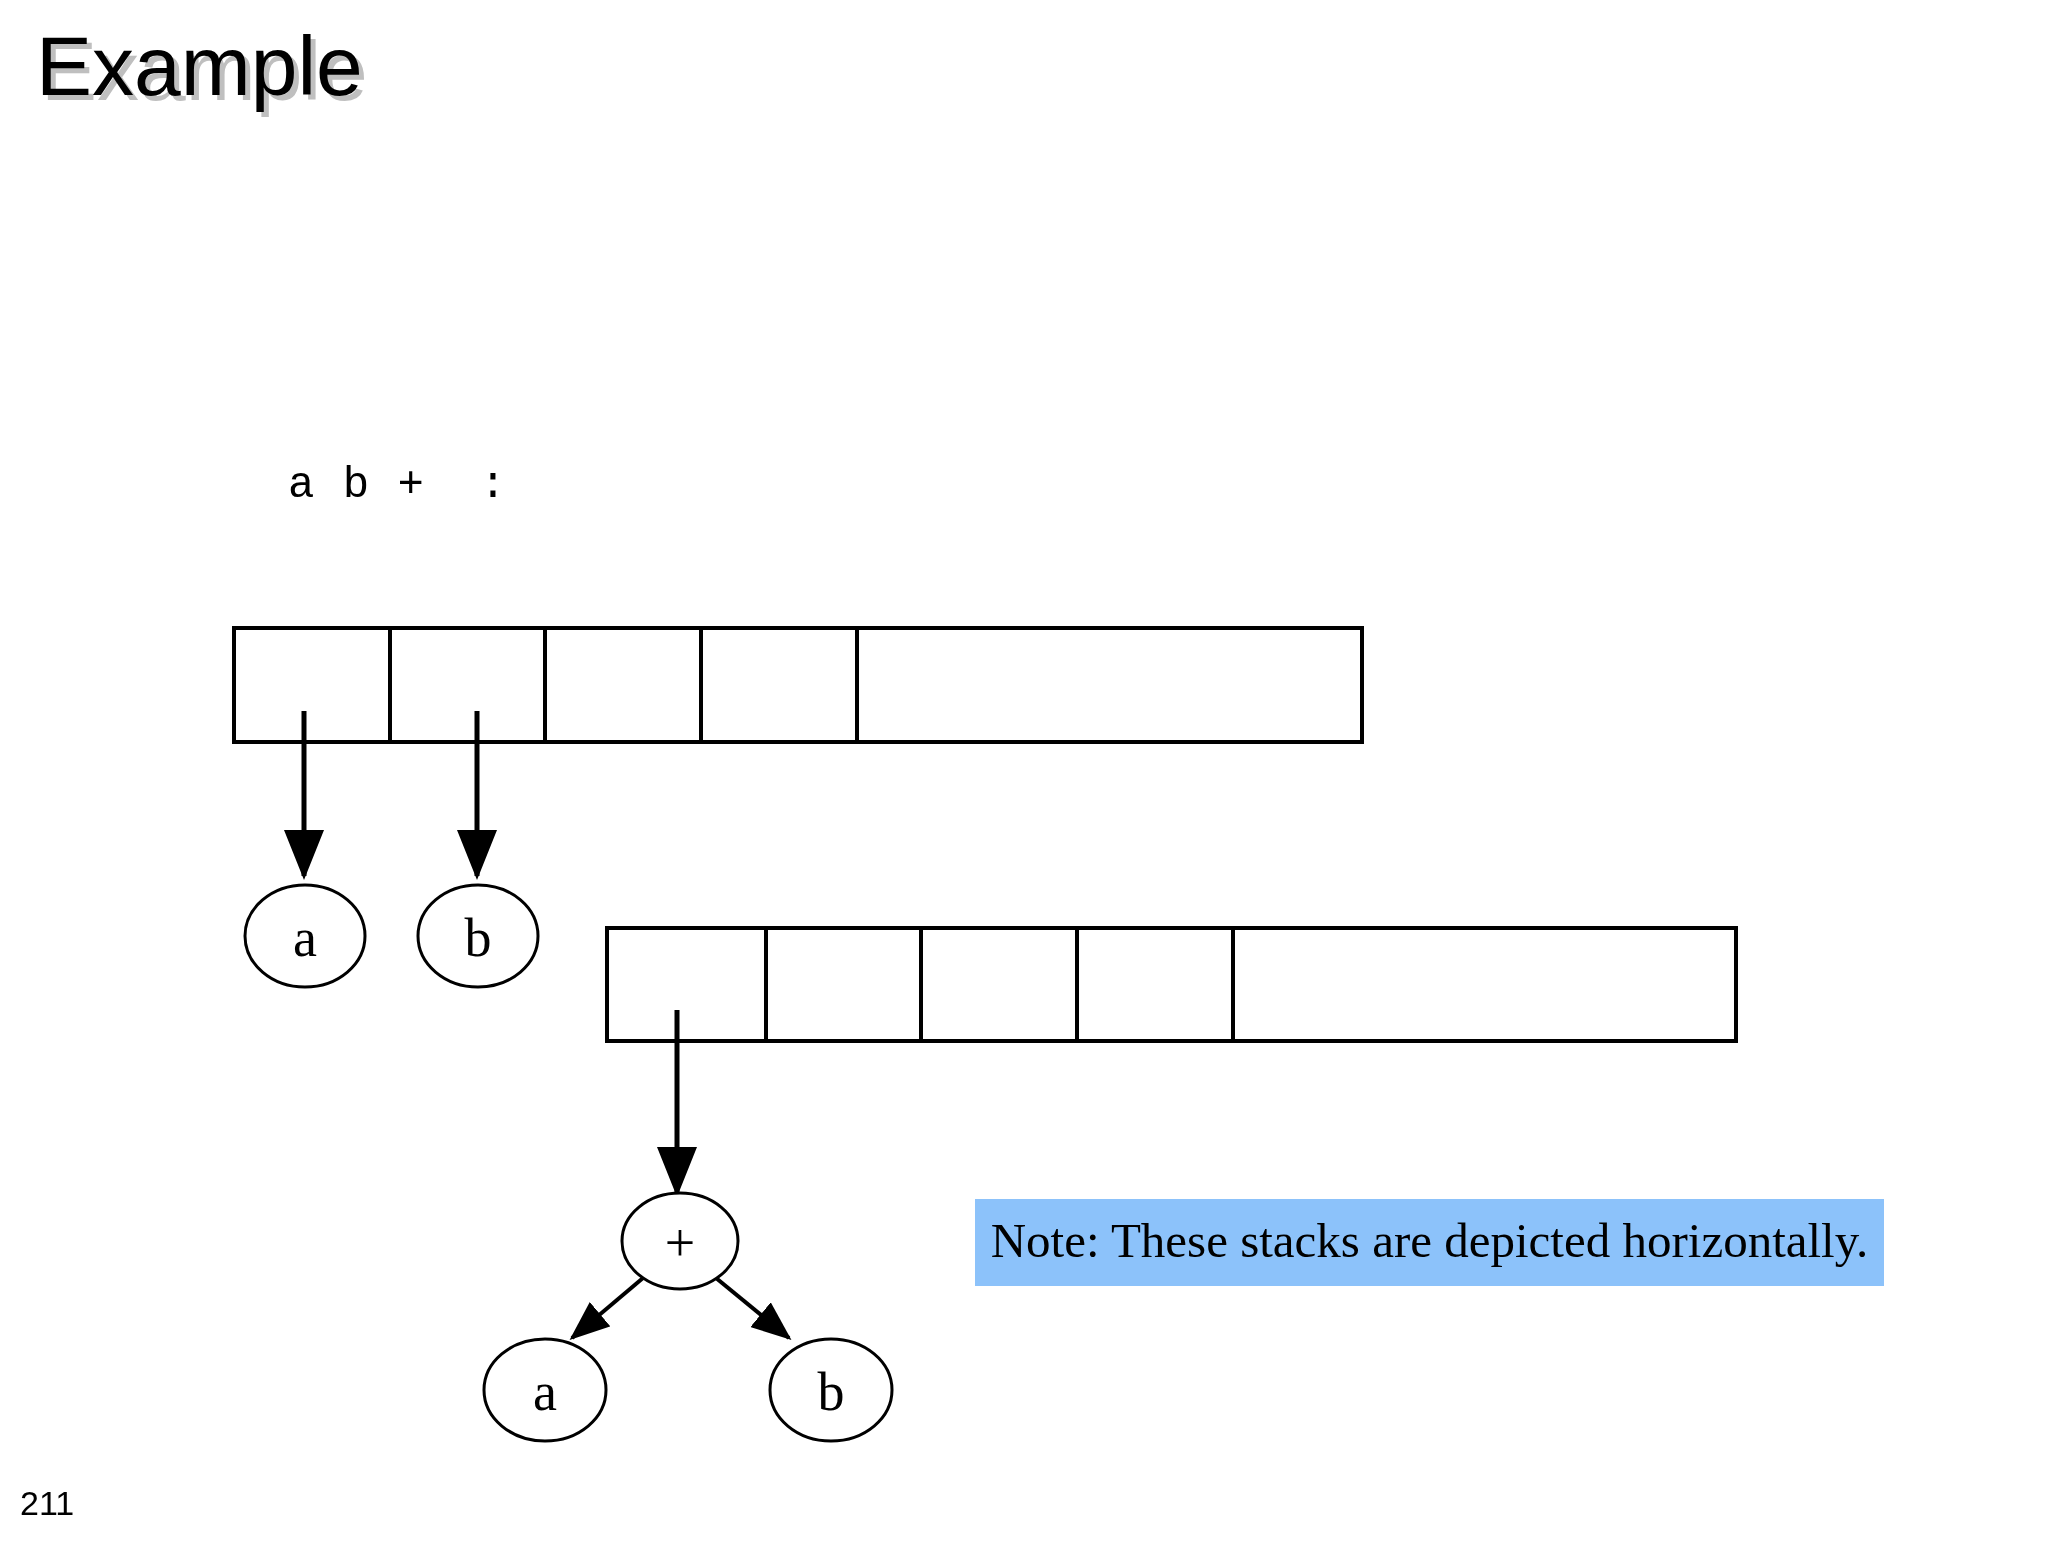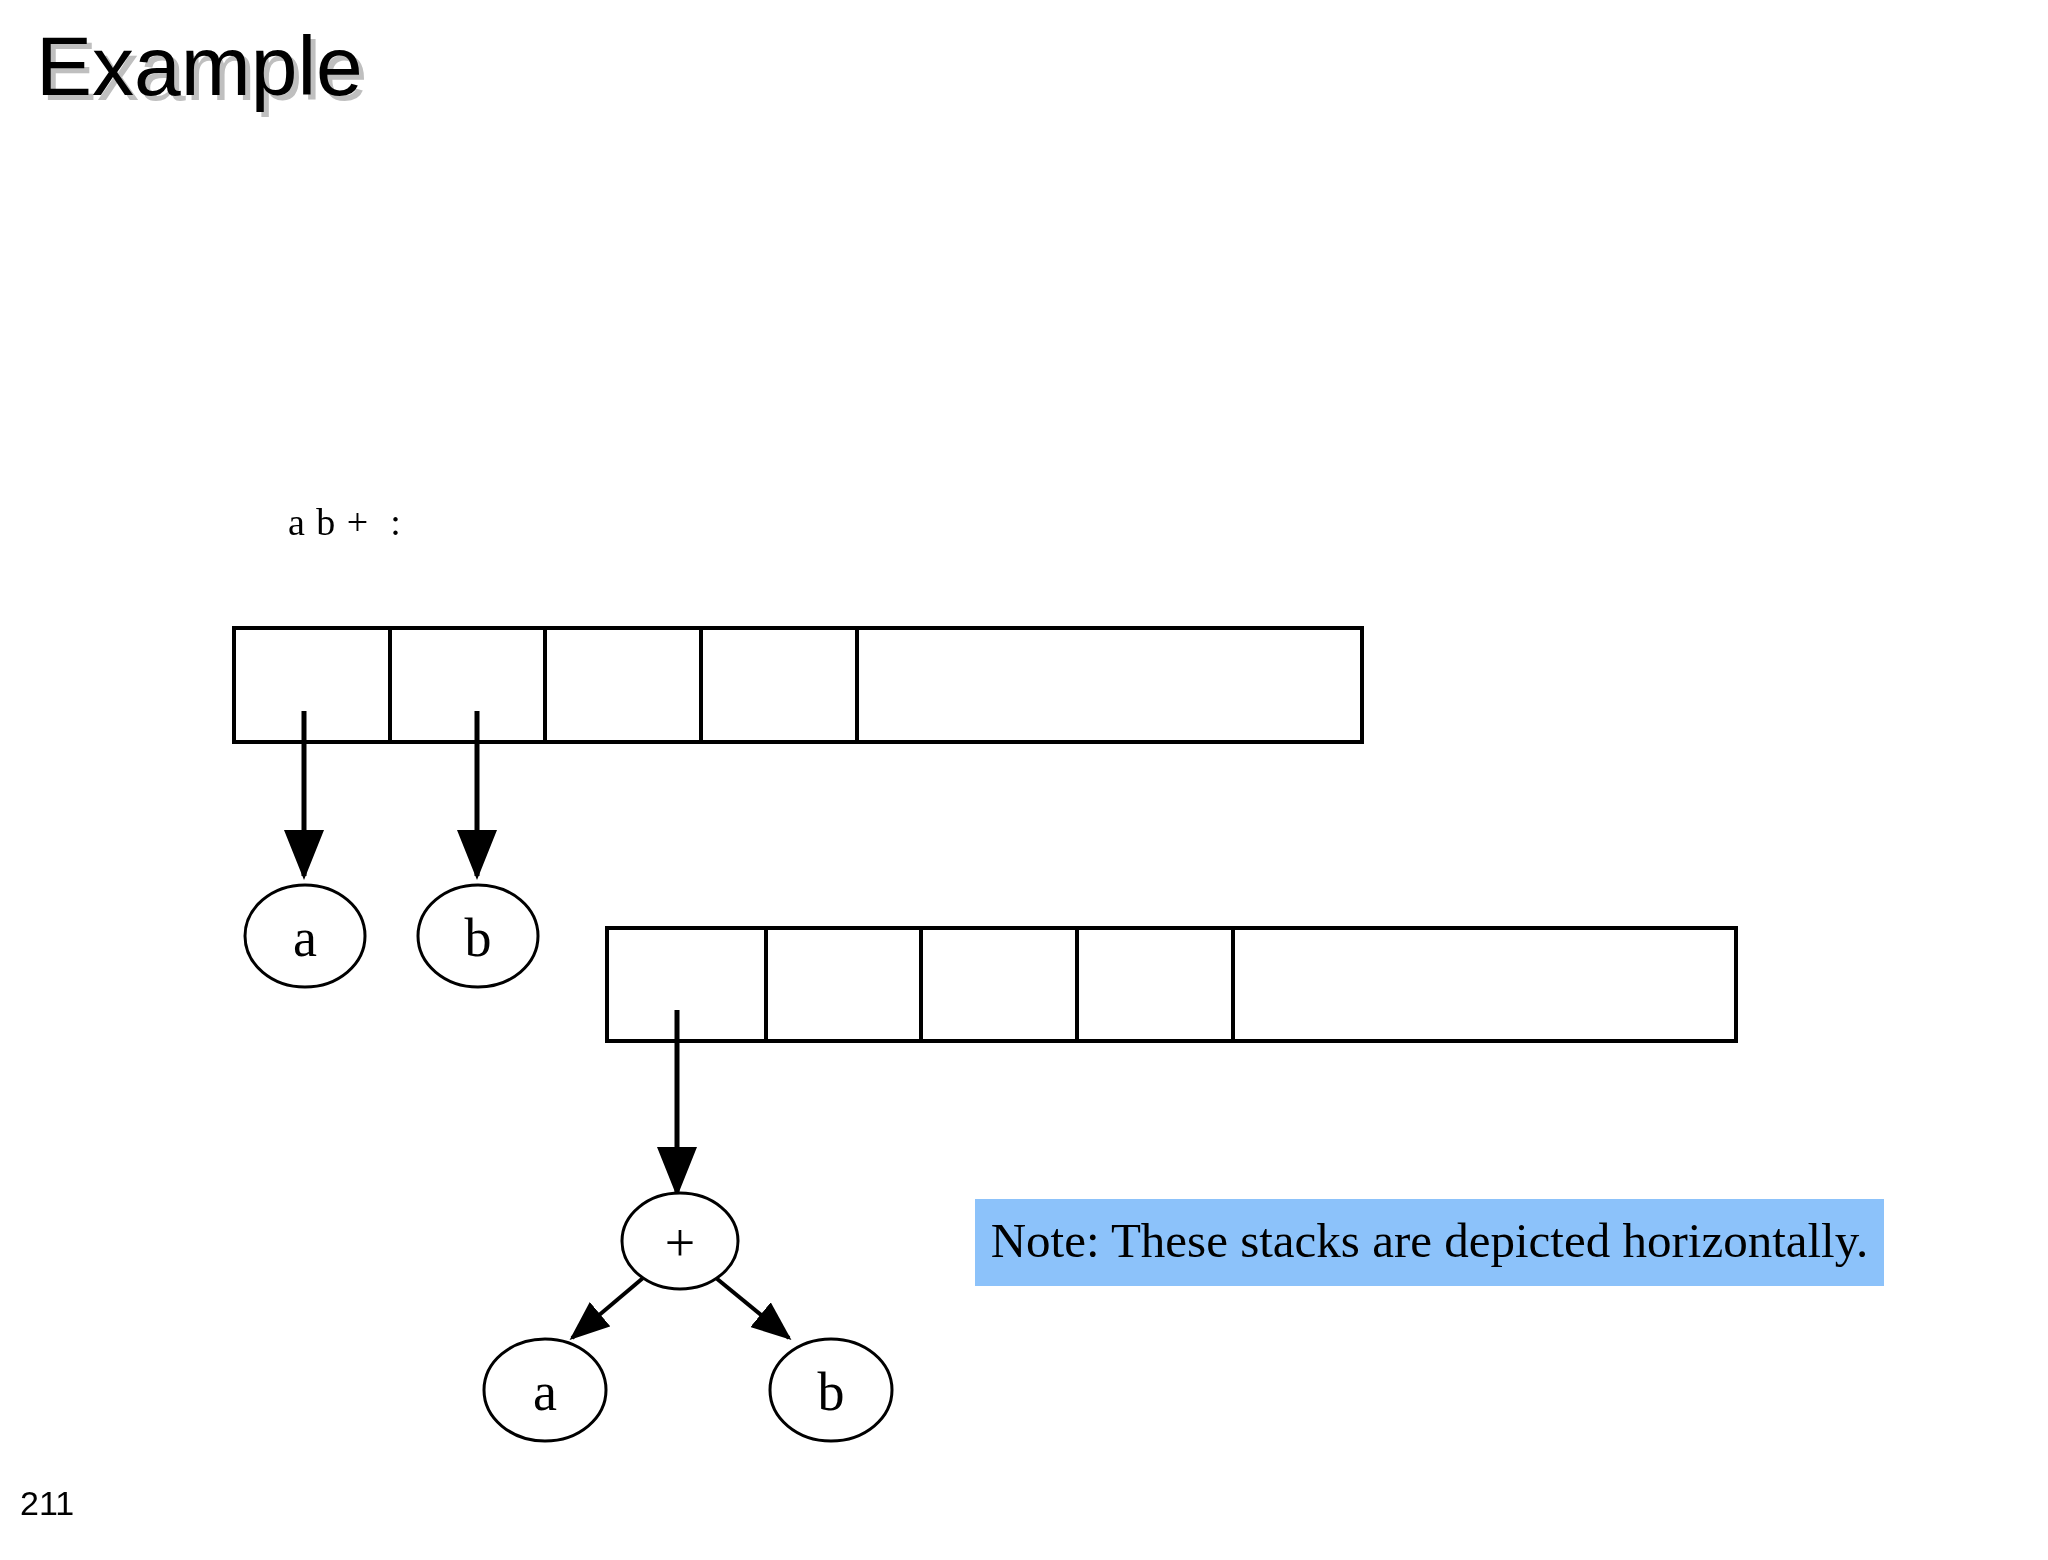--- a/index.html
+++ b/index.html
@@ -27,26 +27,25 @@
     color: #000000;
     text-shadow: 5px 5px 0 #bfbfbf;
     white-space: nowrap;
   }
 
   
   #expression-label {
     position: absolute;
     left: 288px;
     top: 460px;
-    font-family: Liberation Serif, serif;
-    font-size: 38px;
+    font-family: Liberation Mono, monospace;
+    font-size: 44px;
     color: #000000;
     letter-spacing: 1px;
     white-space: pre;
-    margin-top: 40px;
   }
 
   
   #note-box {
     position: absolute;
     left: 975px;
     top: 1199px;
     width: 909px;
     height: 87px;
     background: #8cc2fa;

